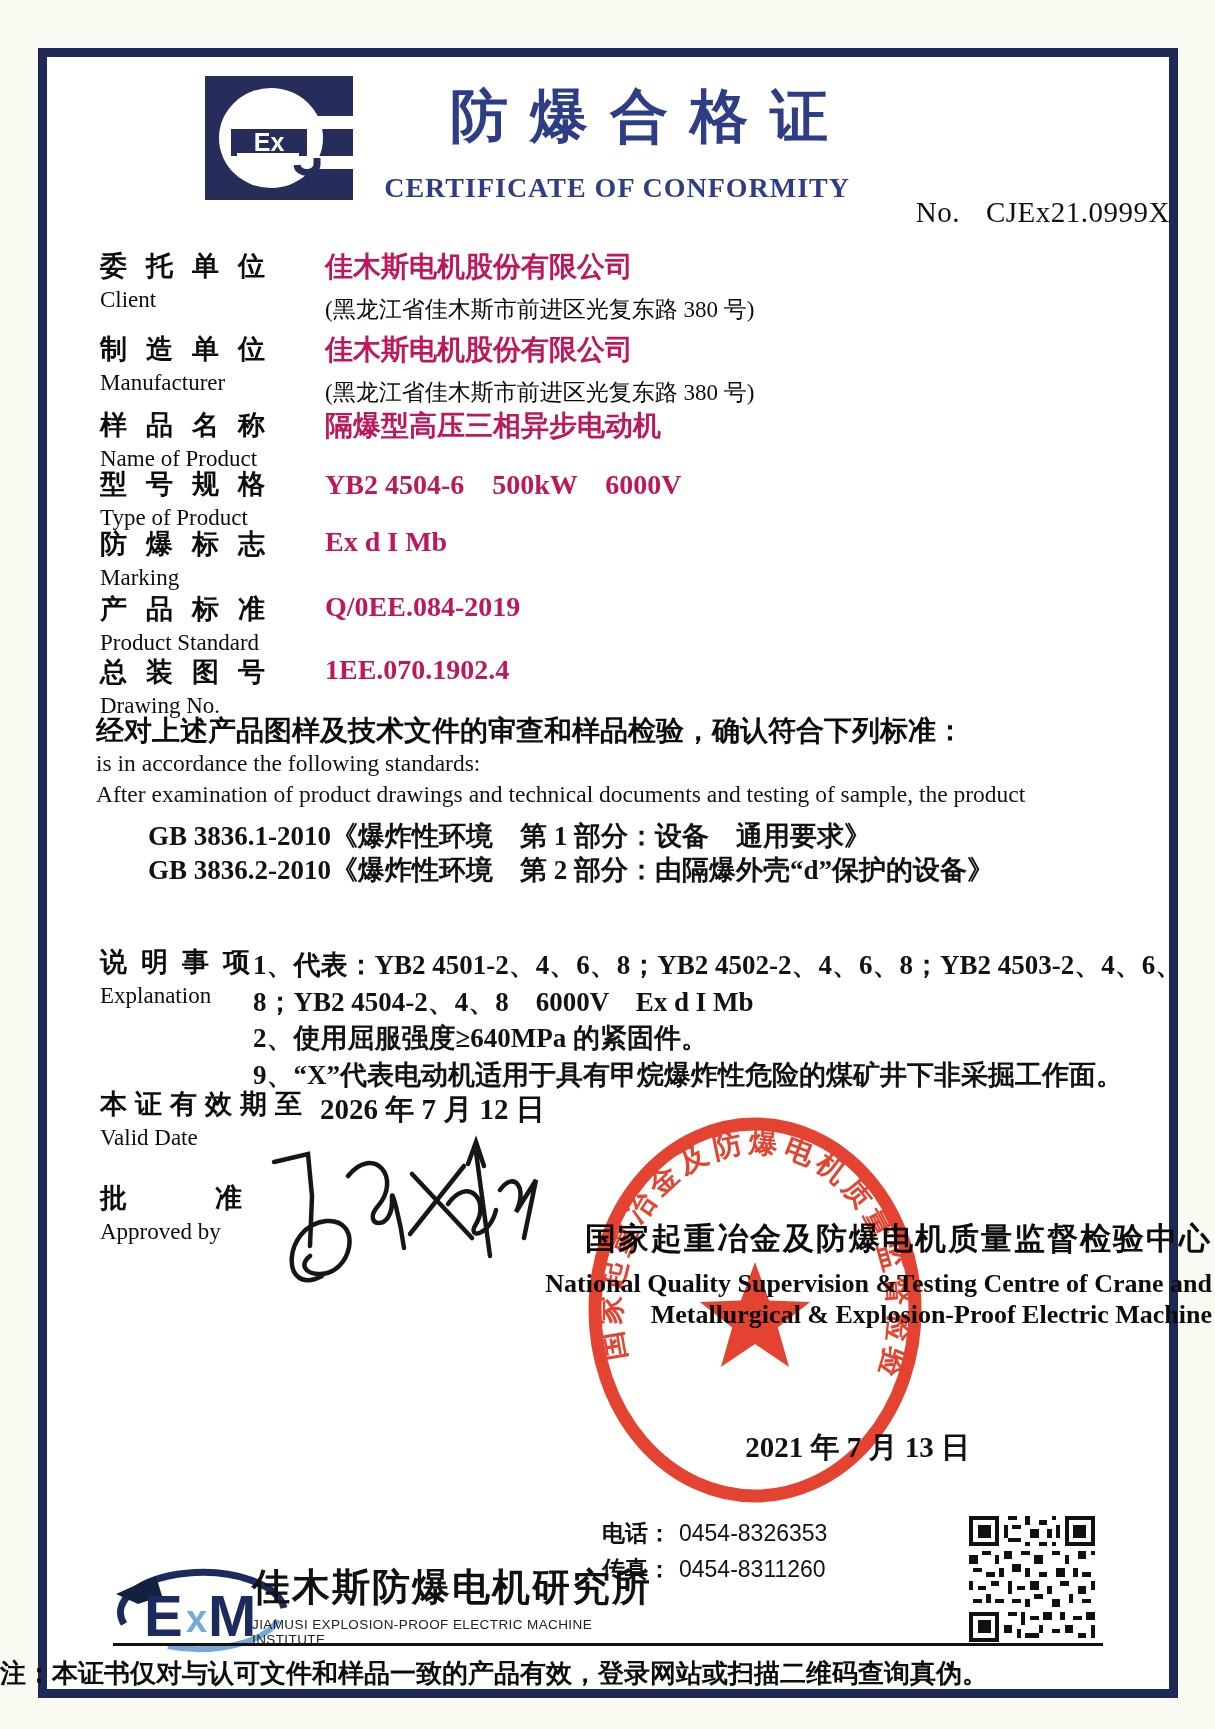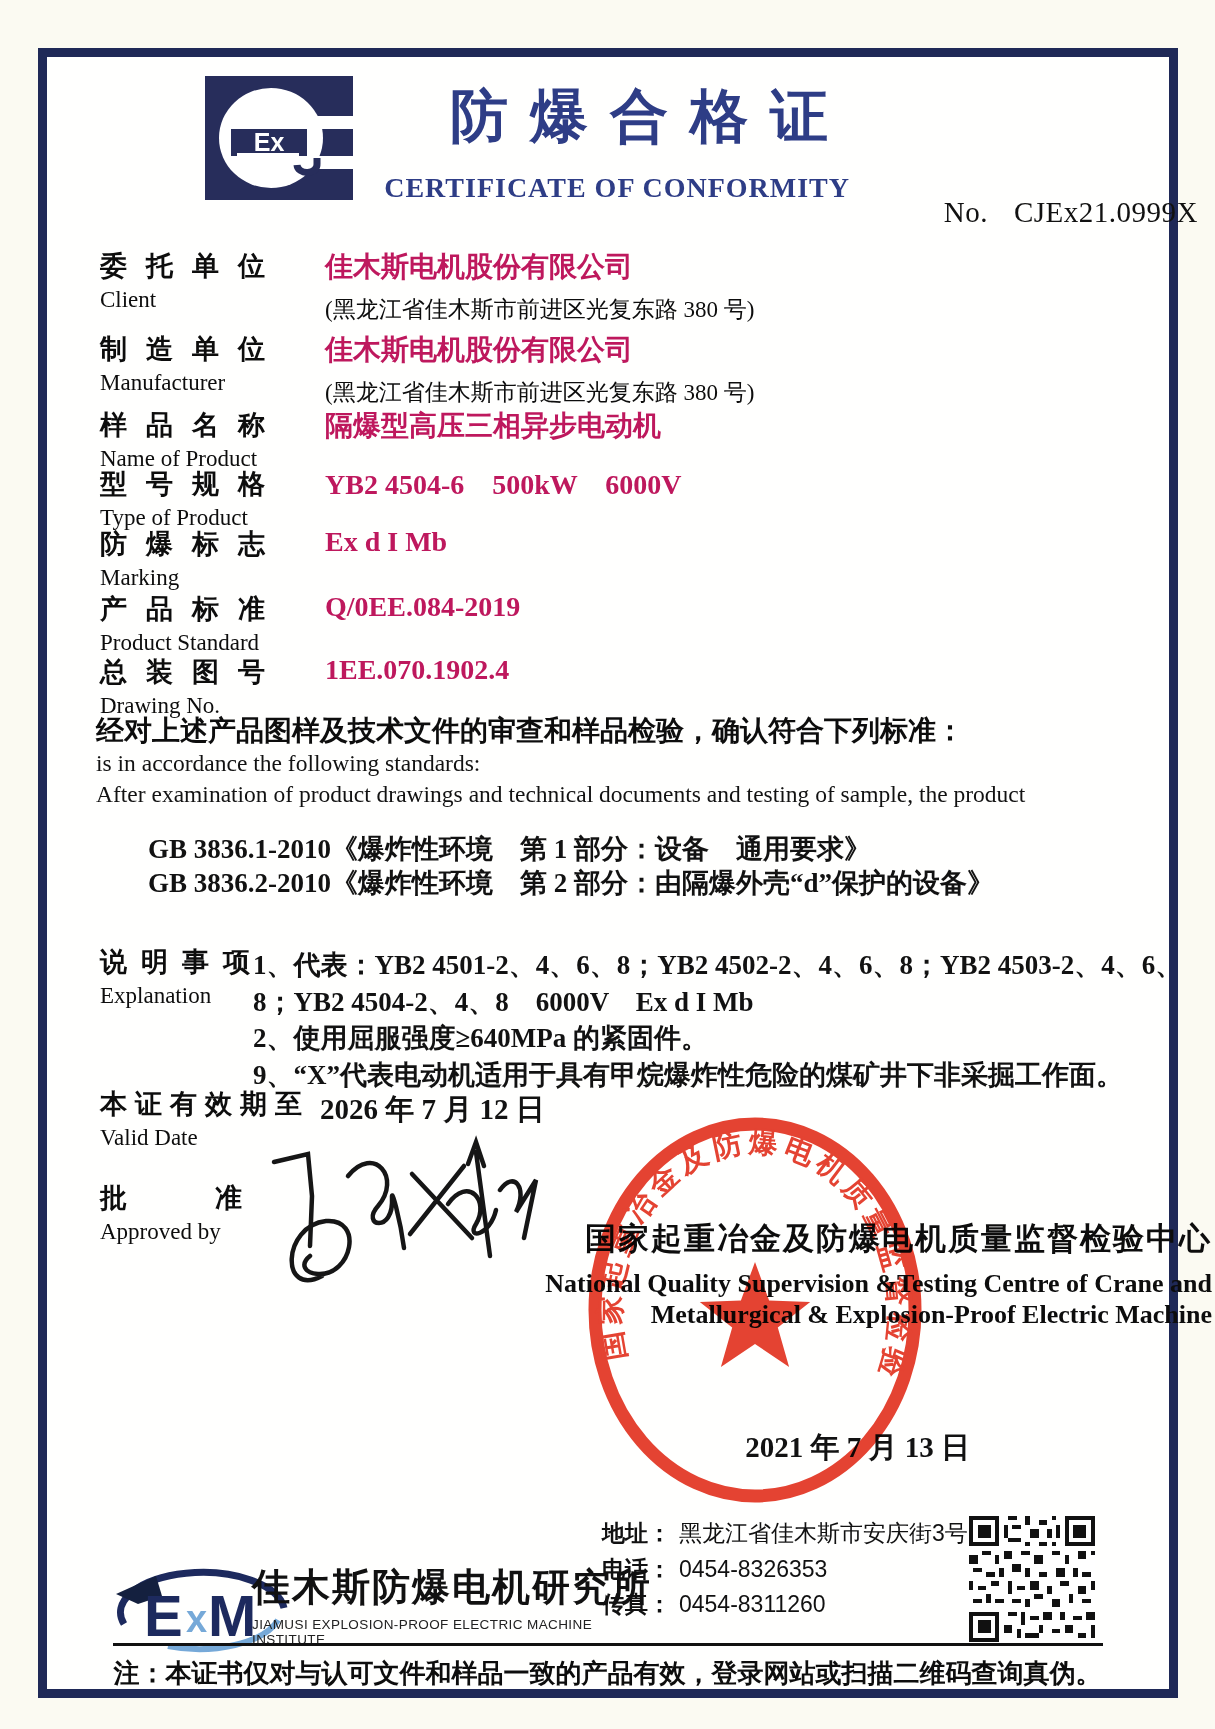--- a/index.html
+++ b/index.html
@@ -16,21 +16,21 @@
   }
   .abs{position:absolute;}
   
   .title-cn{
     font-family:"Liberation Sans",sans-serif;font-weight:700;
     font-size:58px;color:#2e3d86;letter-spacing:22px;white-space:nowrap;
   }
   .title-en{
     font-weight:700;font-size:28px;color:#2e3d86;letter-spacing:1px;margin-top:16px;
   }
-  .cert-no{font-size:29px;color:#111;letter-spacing:.5px;padding-left:28px;}
+  .cert-no{font-size:29px;color:#111;letter-spacing:.5px;}
   .cert-no .num{margin-left:26px;}
   
   .frow{position:absolute;left:0;width:1060px;}
   .flabel{position:absolute;left:100px;top:0;width:220px;}
   .lcn{
     font-family:"Liberation Sans",sans-serif;font-weight:700;
     font-size:27px;color:#0d0d0d;letter-spacing:19px;white-space:nowrap;
   }
   .lcn.ls-sm{letter-spacing:8px;}
   .lcn.ls-md{letter-spacing:14px;}
@@ -52,21 +52,21 @@
   }
   .centre-en{font-size:26px;font-weight:700;line-height:31px;color:#0d0d0d;}
   
   .inst-cn{font-family:"Liberation Sans",sans-serif;font-weight:700;font-size:38px;color:#111;letter-spacing:2px;white-space:nowrap;}
   .inst-en{font-family:"Liberation Sans",sans-serif;font-size:13.5px;color:#222;letter-spacing:.4px;margin-top:4px;}
   .contact-line{font-family:"Liberation Sans",sans-serif;font-size:23px;line-height:35.5px;color:#111;white-space:nowrap;}
   .contact-line .cl{font-weight:700;margin-right:8px;}
   .divider{background:#111;height:3px;}
   .footer-note{
     font-family:"Liberation Sans",sans-serif;font-weight:700;
-    font-size:26px;color:#0d0d0d;text-align:center;white-space:nowrap;
+    font-size:26px;color:#0d0d0d;text-align:left;white-space:nowrap;
   }
   .center{text-align:right;}
   .stamp{mix-blend-mode:multiply;opacity:.93;}
 </style>
 </head>
 <body>
 
 <div class="frame"></div>
 
 <svg class="abs" style="left:205px;top:76px;" width="148" height="124" viewBox="0 0 148 124">
@@ -152,21 +152,21 @@
     </div>
   <div class="fvalue">
       <div class="vmain">1EE.070.1902.4</div>
     </div>
 </div>
 
 <div class="abs" style="left:96px;top:712px;width:1010px;">
   <div class="st-cn">经对上述产品图样及技术文件的审查和样品检验，确认符合下列标准：</div>
   <div class="st-en" style="margin-top:0;">is in accordance the following standards:</div>
   <div class="st-en">After examination of product drawings and technical documents and testing of sample, the product</div>
-  <div class="std-line" style="margin-top:24px;font-family:Liberation Serif, serif;">GB 3836.1-2010《爆炸性环境　第 1 部分：设备　通用要求》</div>
+  <div class="std-line" style="margin-top:11px;font-family:Liberation Serif, serif;">GB 3836.1-2010《爆炸性环境　第 1 部分：设备　通用要求》</div>
   <div class="std-line">GB 3836.2-2010《爆炸性环境　第 2 部分：由隔爆外壳“d”保护的设备》</div>
 </div>
 
 <div class="abs" style="left:100px;top:944px;width:150px;">
   <div class="lcn ls-md">说明事项</div>
   <div class="len">Explanation</div>
 </div>
 <div class="abs" style="left:253px;top:947px;width:880px;">
   <div class="exp-item">1、代表：YB2 4501-2、4、6、8；YB2 4502-2、4、6、8；YB2 4503-2、4、6、</div>
   <div class="exp-item">8；YB2 4504-2、4、8　6000V　Ex d I Mb</div>
@@ -219,23 +219,20 @@
   <text x="38" y="84" font-family="Liberation Sans, sans-serif" font-weight="700" font-size="58" fill="#1d2a5e">E</text>
   <text x="80" y="80" font-family="Liberation Sans, sans-serif" font-weight="700" font-size="38" fill="#76a9d8">x</text>
   <text x="102" y="84" font-family="Liberation Sans, sans-serif" font-weight="700" font-size="58" fill="#1d2a5e">M</text>
 </svg>
 <div class="abs" style="left:252px;top:1562px;width:360px;">
   <div class="inst-cn">佳木斯防爆电机研究所</div>
   <div class="inst-en">JIAMUSI EXPLOSION-PROOF ELECTRIC MACHINE INSTITUTE</div>
 </div>
 
 <div class="abs" style="left:602px;top:1516px;width:360px;">
-  <div class="contact-line">
-    <span class="cl">地址：</span><span>黑龙江省佳木斯市安庆街3号</span>
-  </div>
   <div class="contact-line">
     <span class="cl">电话：</span><span>0454-8326353</span>
   </div>
   <div class="contact-line">
     <span class="cl">传真：</span><span>0454-8311260</span>
   </div>
 </div>
 
 <svg class="abs" style="left:967px;top:1516px;" width="130" height="126" viewBox="0 0 29 29" shape-rendering="crispEdges">
   <rect x="0" y="0" width="29" height="29" fill="#fff"></rect>

